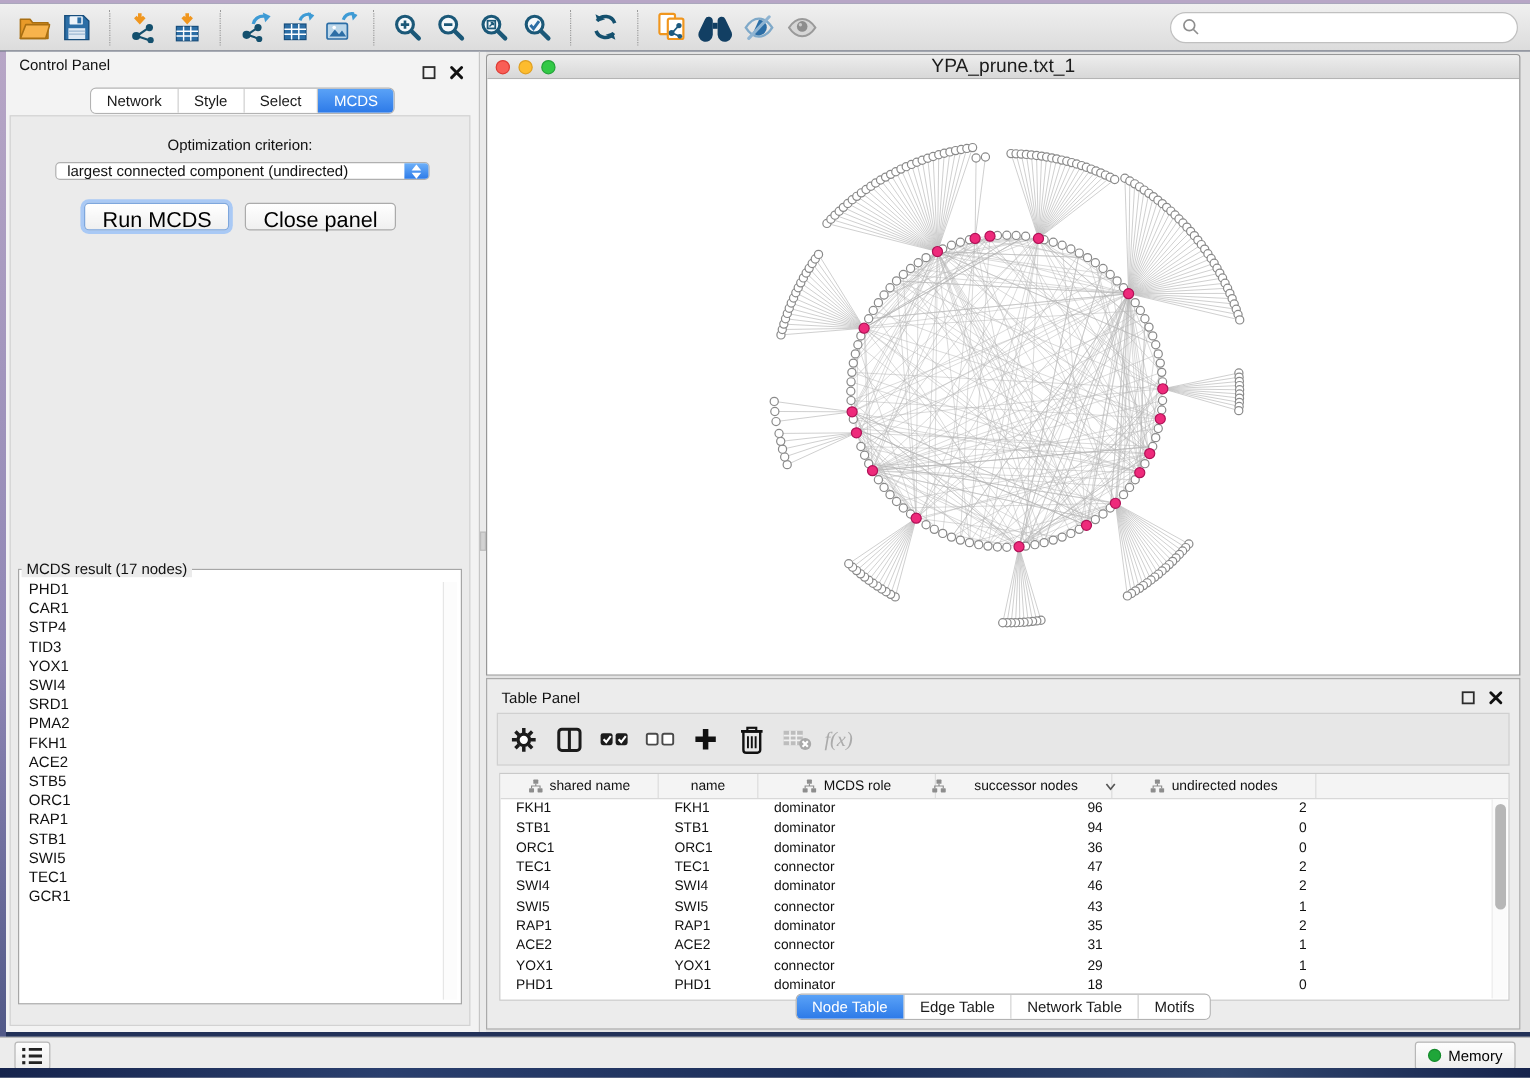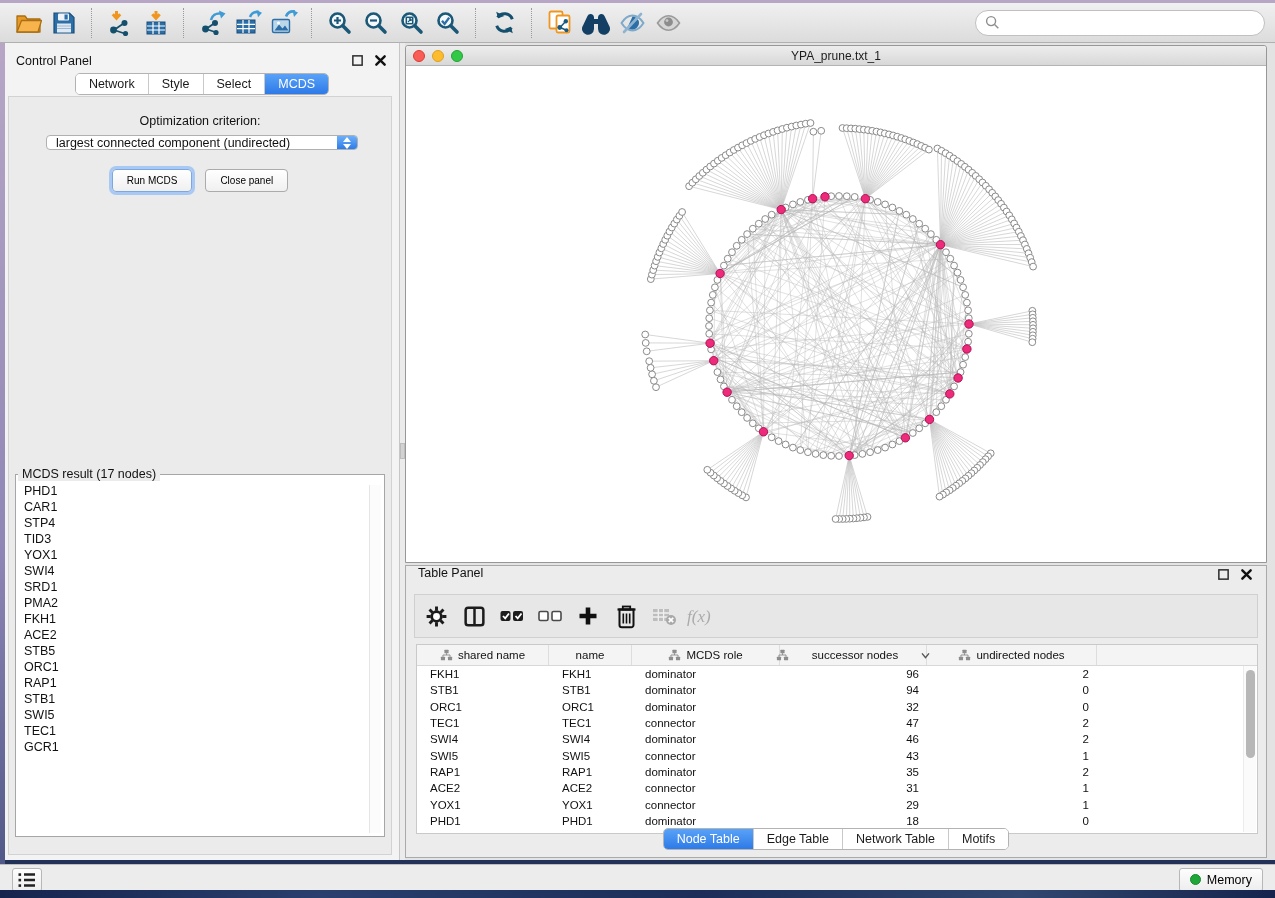--- a/index.html
+++ b/index.html
@@ -16,67 +16,67 @@
      display:flex;align-items:center;padding:0 10px}
   .tb-btn{width:34px;height:32px;display:flex;align-items:center;justify-content:center;
      background:none;border:none;padding:0;margin:0 1px;cursor:default}
   .tb-sep{width:1px;height:30px;margin:0 9px;border-left:1px dotted #9a9a9a}
   .search-box{margin-left:auto;width:290px;height:26px;background:#fff;border:1px solid #c0c0c0;
      border-radius:13px;display:flex;align-items:center;padding:0 9px;box-sizing:border-box}
   .search-box input{border:none;outline:none;flex:1;font-size:12px;background:transparent;margin-left:5px;font-family:inherit}
   
   .control-panel{position:absolute;left:5px;top:43px;width:395px;height:817px;background:#f3f3f3;
      border-right:1px solid #c6c6c6;box-sizing:border-box}
-  .cp-header{height:27px;display:flex;align-items:center;padding:4px 11px}
+  .cp-header{height:27px;display:flex;padding:4px 11px}
   .panel-title{font-size:12.5px}
   .panel-btns{margin-left:auto;display:flex;gap:7px;align-items:center}
   .panel-btn{width:16px;height:16px;display:flex;align-items:center;justify-content:center;background:none;border:none;padding:0}
   .seg{display:inline-flex;background:#fff;border:1px solid #b3b3b3;border-radius:5px;overflow:hidden}
   .seg-item{font-size:12.5px;padding:3px 13px;background:#fff;border:none;border-right:1px solid #c9c9c9;
      color:#1a1a1a;font-family:inherit;cursor:default}
   .seg-item:last-child{border-right:none}
   .seg-item.active{background:linear-gradient(#5aa2f7,#2d7ae8);color:#fff}
   .cp-tabs-row{position:absolute;left:0;top:30px;width:100%;display:flex;justify-content:center}
   .cp-content{position:absolute;left:3px;top:53px;width:384px;height:759px;background:#ebebeb;
      border:1px solid #d2d2d2;box-sizing:border-box}
   .opt-label{text-align:center;margin-top:17px;font-size:12.5px}
   .select{position:absolute;left:37px;top:38px;width:312px;height:15px;background:#fff;border:1px solid #b0b0b0;
      border-radius:4px;display:flex;align-items:center;box-sizing:border-box}
   .select-value{flex:1;font-size:12.5px;padding-left:9px;white-space:nowrap;overflow:hidden}
   .select-stepper{width:20px;align-self:stretch;background:linear-gradient(#6db0f9,#2e7ce9);
      border-radius:0 3px 3px 0;display:flex;flex-direction:column;align-items:center;justify-content:center;gap:2px}
   .select-stepper .up{width:0;height:0;border-left:4px solid transparent;border-right:4px solid transparent;border-bottom:5px solid #fff}
   .select-stepper .dn{width:0;height:0;border-left:4px solid transparent;border-right:4px solid transparent;border-top:5px solid #fff}
   .btn-row{position:absolute;left:0;top:72px;width:100%;display:flex;justify-content:center;gap:13px}
-  .btn{font-size:10px;padding:3px 14px;height:23px;background:linear-gradient(#ffffff,#f0f0f0);
+  .btn{font-size:18px;padding:3px 14px;height:23px;background:linear-gradient(#ffffff,#f0f0f0);
      border:1px solid #ababab;border-radius:4px;font-family:inherit;box-sizing:border-box}
   .btn.focus{box-shadow:0 0 0 3px #a9c9f5;border-color:#7ea7dd}
   .result-box{position:absolute;left:6px;top:370px;width:368px;height:368px;border:1px solid #a6a6a6;
      margin:0;padding:0;background:#fff;position:absolute}
   .result-box legend{background:#ebebeb;font-size:12.5px;padding:0 4px;margin-left:2px}
   .result-list{position:absolute;left:4px;right:17px;top:2px;bottom:3px;overflow:hidden}
   .result-item{font-size:12.5px;height:16px;line-height:16px;padding-left:4px}
   .result-scroll{position:absolute;right:3px;top:4px;bottom:3px;width:11px;background:#fcfcfc;border-left:1px solid #e6e6e6}
   .v-divider{position:absolute;left:400px;top:43px;width:5px;height:817px;background:#ebebeb}
   .v-divider .grip{position:absolute;left:0;top:400px;width:5px;height:16px;background:#d2d2d2;border:1px solid #bdbdbd;box-sizing:border-box}
   
   .right-area{position:absolute;left:405px;top:43px;width:870px;height:817px;background:#e3e3e3}
   .net-window{position:absolute;left:0;top:2px;width:862px;height:518px;background:#fff;
      border:1px solid #979797;box-sizing:border-box;border-radius:3px 3px 0 0}
   .net-titlebar{height:19px;background:linear-gradient(#ededed,#d8d8d8);border-bottom:1px solid #b4b4b4;
      display:flex;align-items:center;padding:0 7px;position:relative;border-radius:3px 3px 0 0}
   .tl{width:12px;height:12px;border-radius:50%;margin-right:7px;box-sizing:border-box}
   .tl.red{background:#f95e56;border:1px solid #de3b34}
   .tl.yellow{background:#fdbc2e;border:1px solid #dfa023}
   .tl.green{background:#32c946;border:1px solid #24a339}
-  .net-title{position:absolute;left:0;right:0;text-align:center;font-size:12px;color:#1c1c1c}
+  .net-title{position:absolute;left:0;right:0;text-align:center;font-size:16px;color:#1c1c1c}
   
   .table-panel{position:absolute;left:0;top:522px;width:862px;height:293px;background:#ececec;
      border:1px solid #aaa;box-sizing:border-box}
-  .tp-header{height:23px;display:flex;align-items:flex-start;padding:0 12px}
+  .tp-header{height:23px;display:flex;align-items:flex-end;padding:0 12px}
   .tp-toolbar{position:absolute;left:8px;right:8px;top:28px;height:44px;background:#e7e7e7;
      border:1px solid #d0d0d0;display:flex;align-items:center;padding:0 6px;gap:8px;box-sizing:border-box}
   .tp-btn{width:30px;height:30px;display:flex;align-items:center;justify-content:center;background:none;border:none;padding:0}
   .tp-table{position:absolute;left:10px;top:78px;width:842px;height:190px;background:#fff;
      border:1px solid #c9c9c9;box-sizing:border-box;overflow:hidden}
   .t-header{display:flex;height:20px;background:#f4f4f4;border-bottom:1px solid #d8d8d8}
   .t-hcell{display:flex;align-items:center;justify-content:center;gap:5px;font-size:11.5px;
      border-right:1px solid #ddd;box-sizing:border-box;white-space:nowrap}
   .t-hcell.fill{flex:1;border-right:none}
   .t-row{display:flex;height:16.3px;align-items:center}
@@ -1258,21 +1258,21 @@
             <div class="t-cell" style="width: 132px;">STB1</div>
             <div class="t-cell" style="width: 83px;">STB1</div>
             <div class="t-cell" style="width: 148px;">dominator</div>
             <div class="t-cell num" style="width: 147px;">94</div>
             <div class="t-cell num" style="width: 170px;">0</div>
           </div>
           <div class="t-row">
             <div class="t-cell" style="width: 132px;">ORC1</div>
             <div class="t-cell" style="width: 83px;">ORC1</div>
             <div class="t-cell" style="width: 148px;">dominator</div>
-            <div class="t-cell num" style="width: 147px;">32</div>
+            <div class="t-cell num" style="width: 147px;">36</div>
             <div class="t-cell num" style="width: 170px;">0</div>
           </div>
           <div class="t-row">
             <div class="t-cell" style="width: 132px;">TEC1</div>
             <div class="t-cell" style="width: 83px;">TEC1</div>
             <div class="t-cell" style="width: 148px;">connector</div>
             <div class="t-cell num" style="width: 147px;">47</div>
             <div class="t-cell num" style="width: 170px;">2</div>
           </div>
           <div class="t-row">

